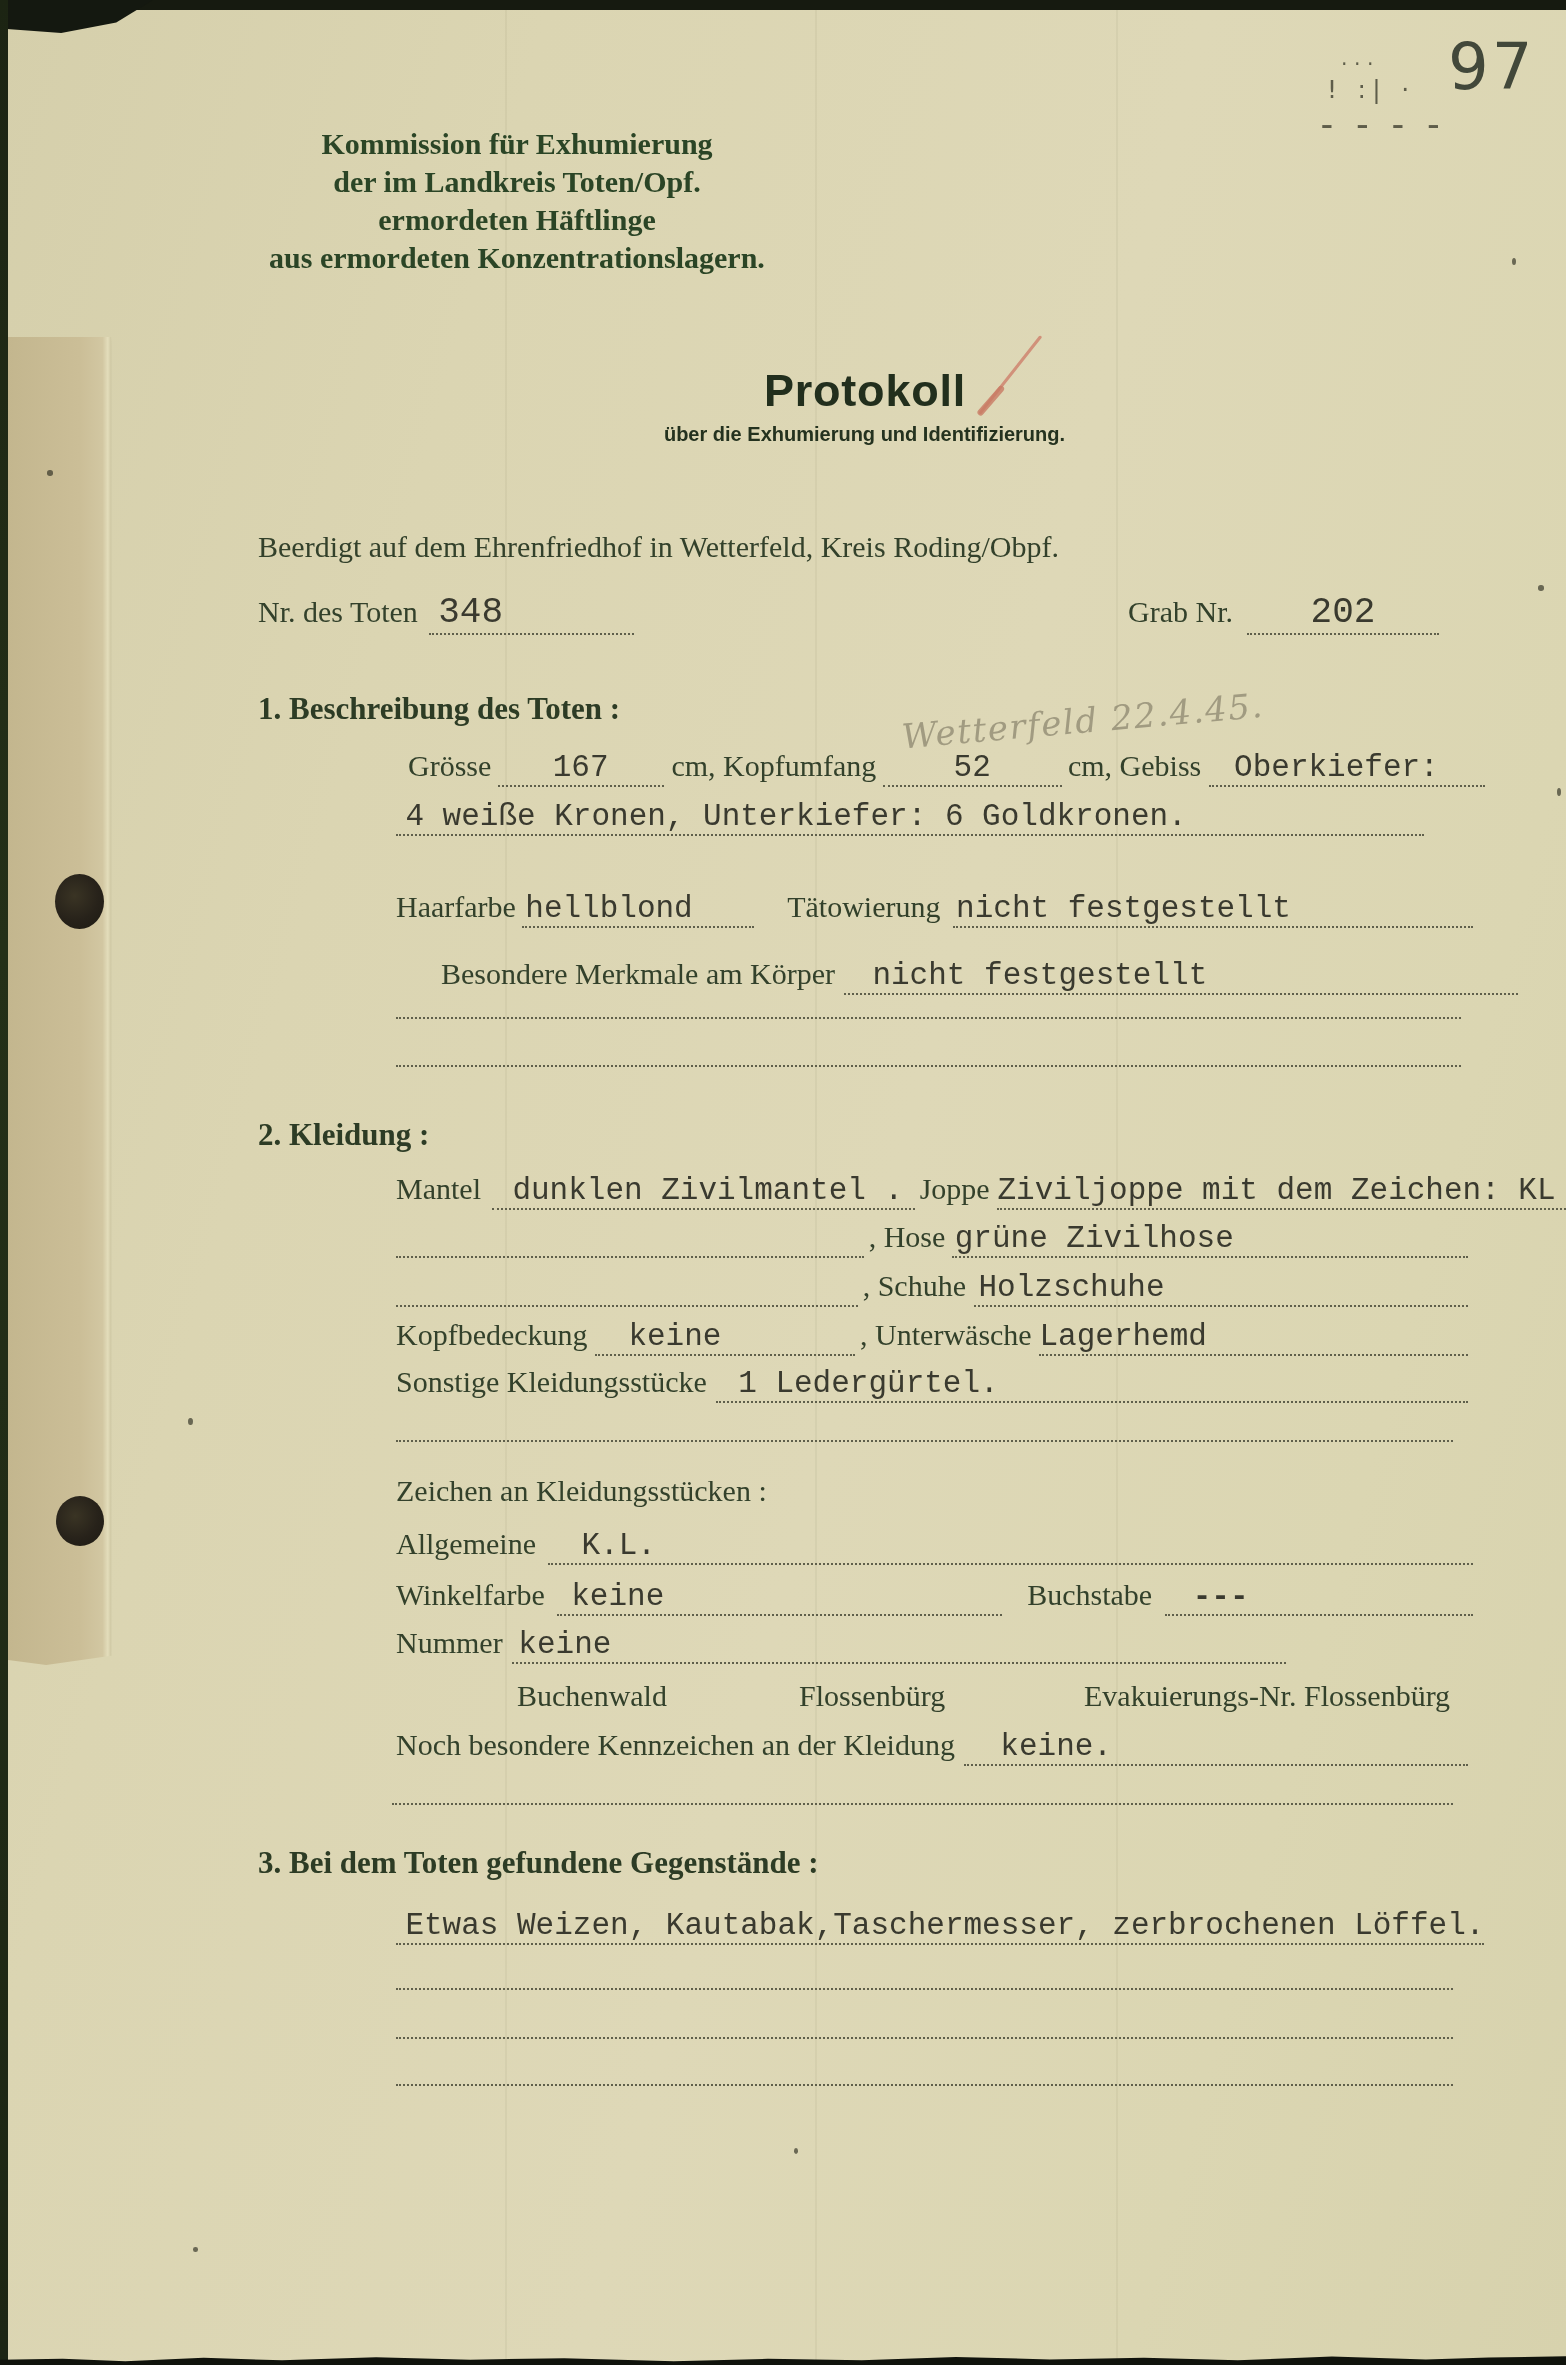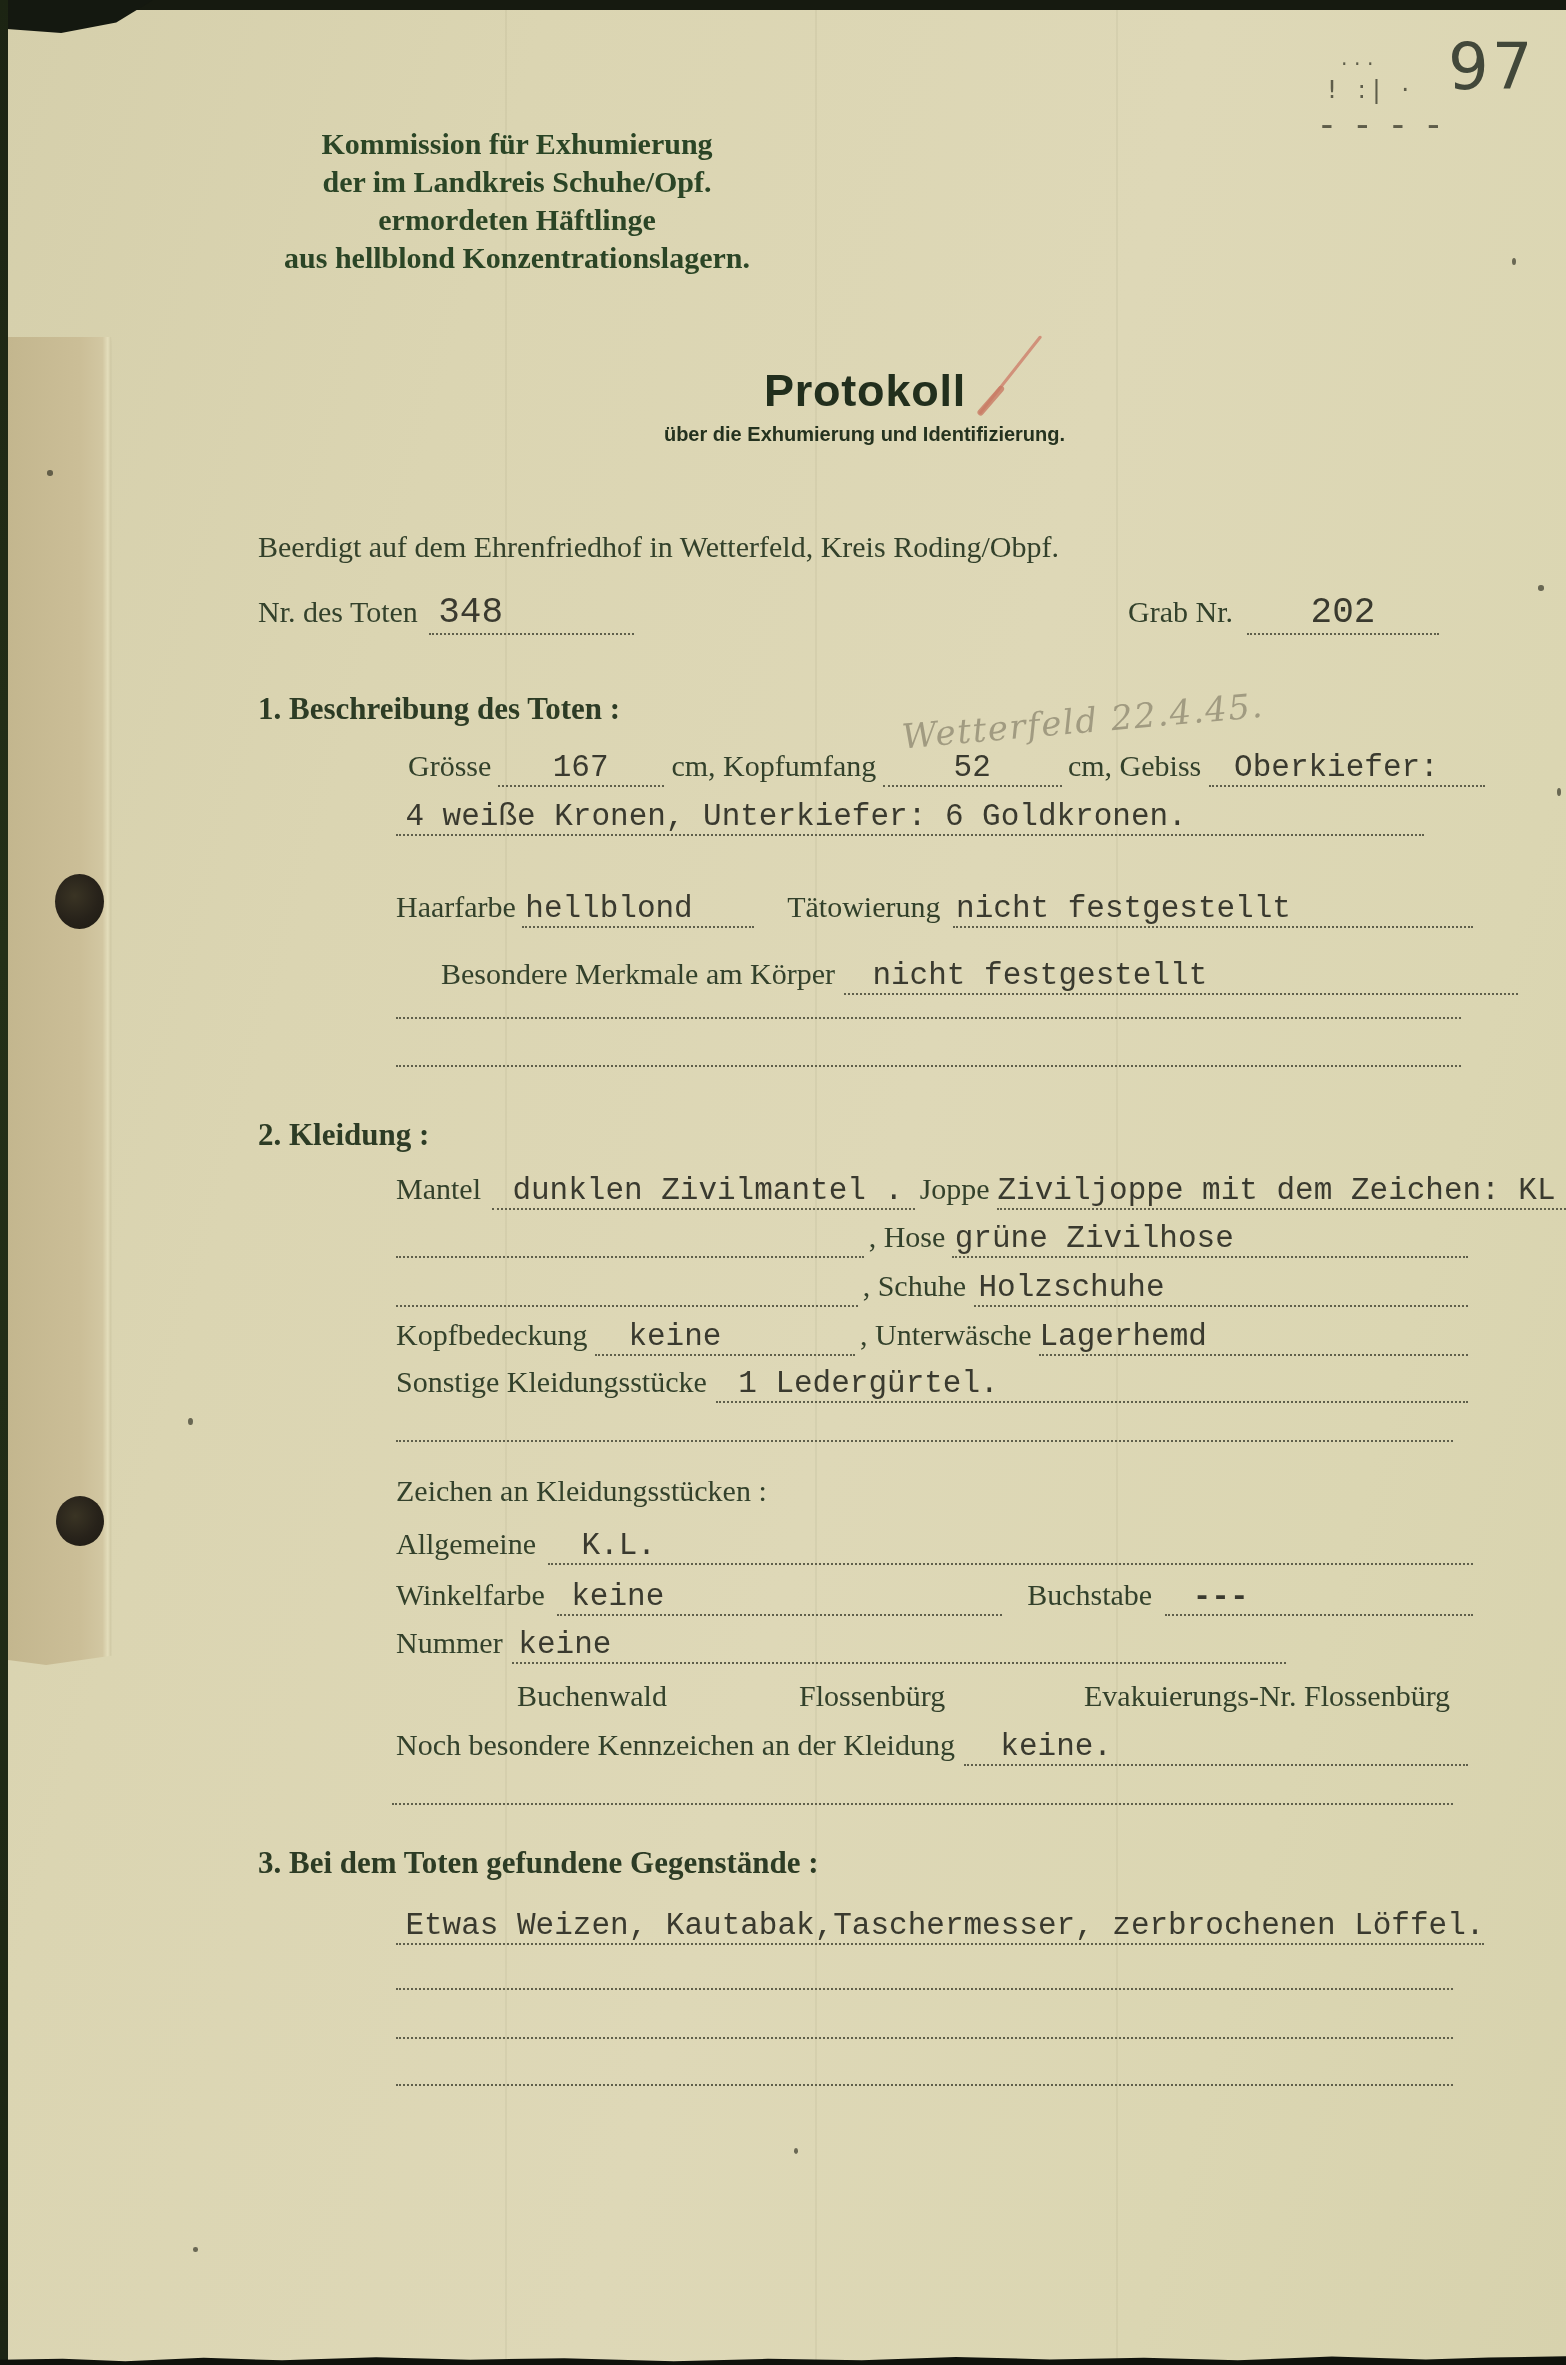--- a/index.html
+++ b/index.html
@@ -72,23 +72,23 @@
   <div class="edge-left"></div>
   <div class="edge-bottom"></div>
 
   <div class="pencil" style="left:1341px;top:52px;font-size:20.4px;">· · ·</div>
   <div class="pencil" style="left:1327px;top:75px;font-size:25px;letter-spacing:6.3px;">! :| ·</div>
   <div class="pencil" style="left:1321px;top:111px;font-size:23.5px;letter-spacing:7.8px;font-weight:bold;">– – – –</div>
   <div class="page-number">97</div>
 
   <div class="letterhead">
     <div>Kommission für Exhumierung</div>
-    <div>der im Landkreis Schuhe/Opf.</div>
+    <div>der im Landkreis Toten/Opf.</div>
     <div>ermordeten Häftlinge</div>
-    <div>aus hellblond Konzentrationslagern.</div>
+    <div>aus ermordeten Konzentrationslagern.</div>
   </div>
 
   <div class="title-main">Protokoll</div>
   <svg class="red-mark" width="86" height="94" viewBox="0 0 110 120">
     <line x1="96" y1="8" x2="20" y2="104" stroke="#cf8570" stroke-width="4" stroke-linecap="round" opacity="0.85"></line>
     <line x1="20" y1="104" x2="46" y2="74" stroke="#c97b64" stroke-width="8" stroke-linecap="round" opacity="0.8"></line>
   </svg>
   <div class="title-sub">über die Exhumierung und Identifizierung.</div>
 
   <div class="row" style="left:258px;top:530px;">

